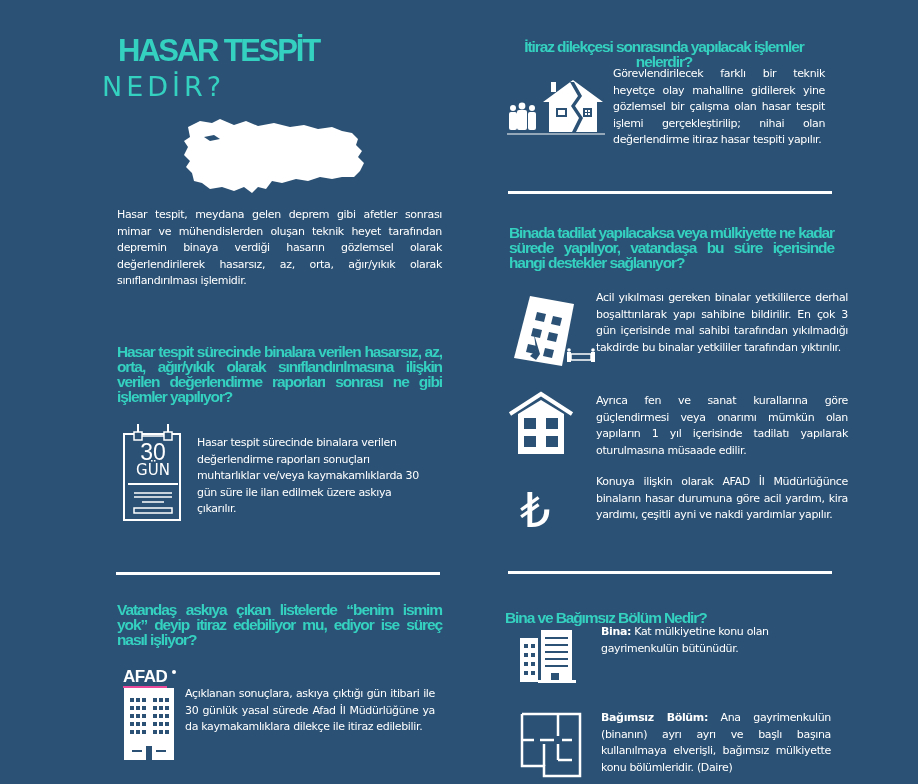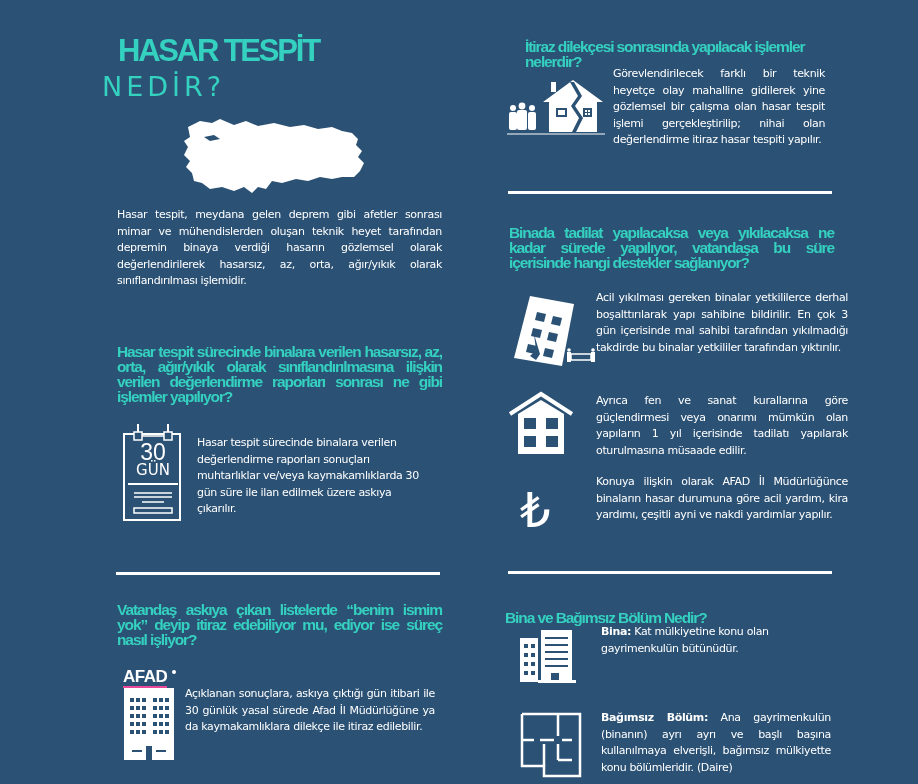--- a/index.html
+++ b/index.html
@@ -126,21 +126,21 @@
         <rect x="36" y="82" width="10" height="2"></rect>
       <rect x="26" y="78" width="6" height="14"></rect>
     </g>
     <circle cx="54" cy="4" r="2" fill="#fff"></circle>
   </svg>
 </div>
 <div class="abs" style="left:123px;top:668px;font-family:'Liberation Sans',sans-serif;font-weight:bold;font-size:17px;line-height:18px;color:#fff;letter-spacing:-0.5px;border-bottom:2px solid #ec4899;">AFAD</div>
 
 <p class="abs body-text" style="left:185px;top:686px;width:250px;">Açıklanan sonuçlara, askıya çıktığı gün itibari ile 30 günlük yasal sürede Afad İl Müdürlüğüne ya da kaymakamlıklara dilekçe ile itiraz edilebilir.</p>
 
-<h2 class="abs heading" style="left:509px;top:39px;width:310px;text-align:left;margin-left:16px;">İtiraz dilekçesi sonrasında yapılacak işlemler nelerdir?</h2>
+<h2 class="abs heading" style="left:509px;top:39px;width:310px;text-align:center;">İtiraz dilekçesi sonrasında yapılacak işlemler nelerdir?</h2>
 
 <div class="abs icon" style="left:507px;top:78px;">
   <svg width="100" height="58" viewBox="0 0 100 58">
     <g fill="#fff">
       <circle cx="6" cy="30" r="3"></circle>
         <rect x="2" y="34" width="8" height="18" rx="2"></rect>
       <circle cx="15" cy="28" r="3.4"></circle>
         <rect x="10" y="32" width="10" height="20" rx="2"></rect>
       <circle cx="25" cy="30" r="3"></circle>
         <rect x="21" y="34" width="8" height="18" rx="2"></rect>
@@ -156,21 +156,21 @@
     <rect x="78" y="35" width="2" height="2" fill="#fff"></rect>
       <rect x="81" y="35" width="2" height="2" fill="#fff"></rect>
     <line x1="0" y1="56" x2="98" y2="56" stroke="#fff" stroke-width="1"></line>
   </svg>
 </div>
 
 <p class="abs body-text" style="left:613px;top:66px;width:212px;">Görevlendirilecek farklı bir teknik heyetçe olay mahalline gidilerek yine gözlemsel bir çalışma olan hasar tespit işlemi gerçekleştirilip; nihai olan değerlendirme itiraz hasar tespiti yapılır.</p>
 
 <div class="abs divider" style="left:508px;top:191px;width:324px;"></div>
 
-<h2 class="abs heading" style="left:509px;top:225px;width:325px;">Binada tadilat yapılacaksa veya yıkılacaksa ne kadar sürede yapılıyor, vatandaşa bu süre içerisinde hangi destekler sağlanıyor?</h2>
+<h2 class="abs heading" style="left:509px;top:225px;width:325px;">Binada tadilat yapılacaksa veya mülkiyette ne kadar sürede yapılıyor, vatandaşa bu süre içerisinde hangi destekler sağlanıyor?</h2>
 
 <div class="abs icon" style="left:510px;top:294px;">
   <svg width="85" height="72" viewBox="0 0 85 72">
     <polygon points="20,2 64,10 52,72 4,64" fill="#fff"></polygon>
     <g fill="#2b5174">
       <polygon points="27,18 36,20 34,28 25,26"></polygon>
       <polygon points="43,22 52,24 50,32 41,30"></polygon>
       <polygon points="23,34 32,36 30,44 21,42"></polygon>
       <polygon points="39,38 48,40 46,48 37,46"></polygon>
       <polygon points="18,50 27,52 25,60 16,58"></polygon>

